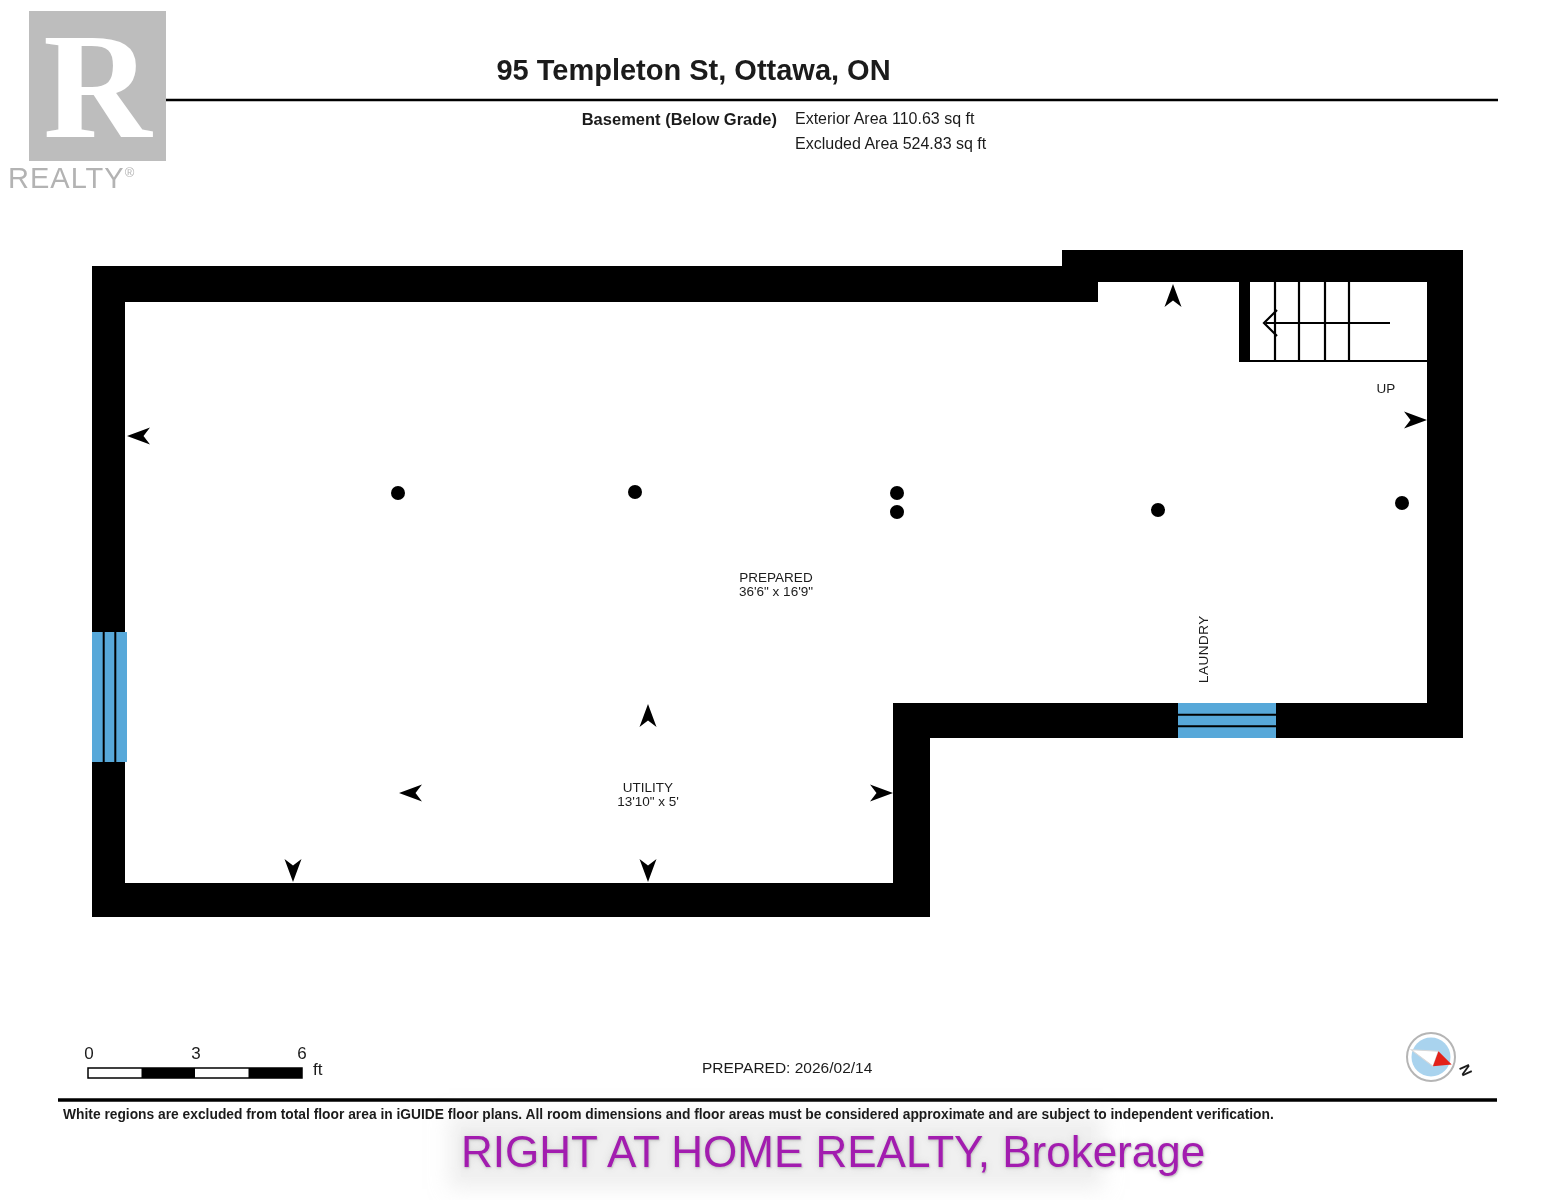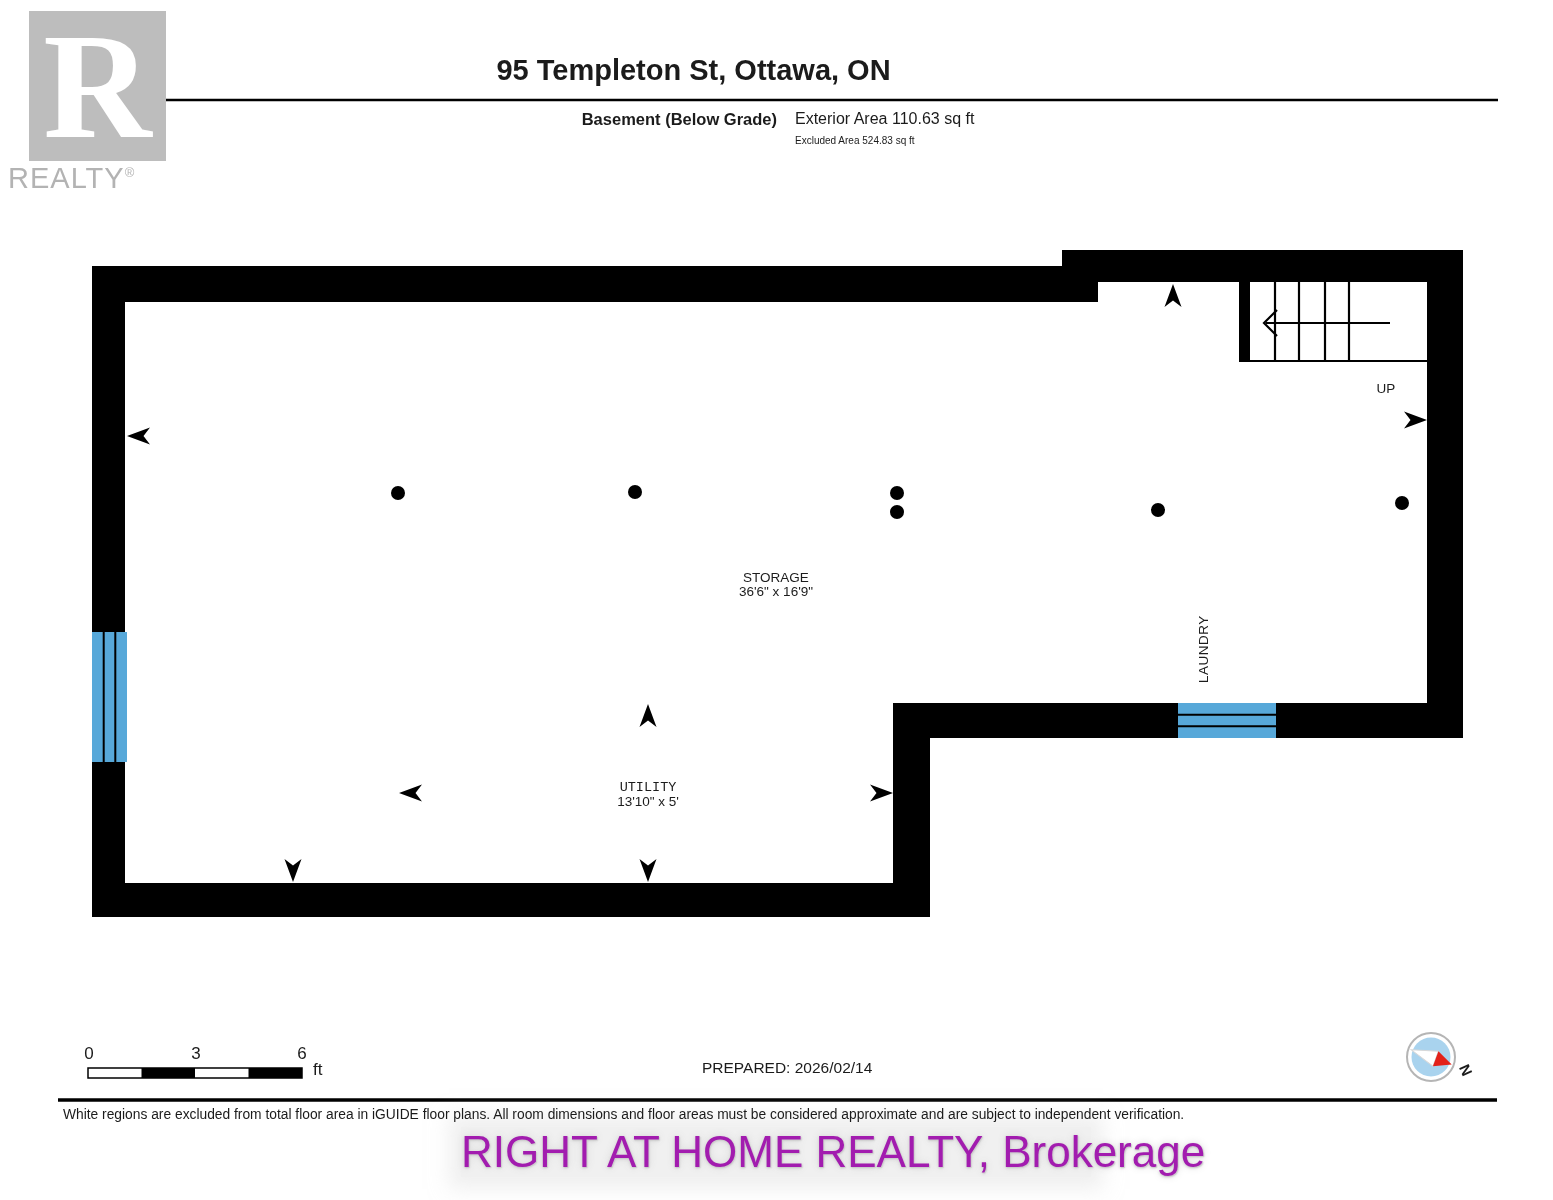--- a/index.html
+++ b/index.html
@@ -12,30 +12,30 @@
   .logo-r{font-family:"Liberation Serif",serif;font-weight:bold;font-size:150px;
           color:#ffffff;line-height:150px;}
   .logo-word{left:8px;top:162px;width:175px;font-size:29px;color:#b3b3b3;
              letter-spacing:1px;white-space:nowrap;}
   .logo-word sup{font-size:13px;}
   .page-title{left:0;top:54px;width:1387px;text-align:center;
               font-size:29px;font-weight:bold;}
   .floor-label{left:0;top:110px;width:777px;text-align:right;
                font-size:16.5px;font-weight:bold;}
   .area-line1{left:795px;top:110px;font-size:16px;}
-  .area-line2{left:795px;top:135px;font-size:10px;}
+  .area-line2{left:795px;top:135px;font-size:16px;}
   
   .plan-label{position:absolute;transform:translate(-50%,-50%);
               font-size:13.5px;color:#1c1c1c;white-space:nowrap;text-align:center;}
   .plan-label.rot{transform:translate(-50%,-50%) rotate(-90deg);letter-spacing:.5px;}
   
   .tick{position:absolute;transform:translateX(-50%);font-size:17px;top:1044px;}
   .ft-unit{left:313px;top:1060px;font-size:17px;}
   .prepared{left:702px;top:1059px;font-size:15.5px;}
-  .disclaimer{left:63px;top:1107px;font-size:13.8px;white-space:nowrap;}
+  .disclaimer{left:63px;top:1107px;font-size:13.8px;white-space:nowrap;font-weight:bold;}
   .watermark{left:461px;top:1127px;width:630px;height:50px;line-height:50px;
              text-align:center;font-size:44px;white-space:nowrap;
              background:rgba(226,226,226,0.5);
              box-shadow:0 0 18px 12px rgba(226,226,226,0.5);
              color:#a21caf;
              text-shadow:0 1px 3px #c9c9c9,0 0 8px #d6d6d6,1px 1px 1px #cccccc;}
   .north{left:1466px;top:1070px;transform:translate(-50%,-50%) rotate(66deg);
          font-size:15px;font-weight:bold;}
   svg{position:absolute;left:0;top:0;}
 </style>
@@ -122,23 +122,23 @@
 <div class="abs logo-box">
   <span class="logo-r">R</span>
 </div>
 <div class="abs logo-word"><span>REALTY</span><sup>®</sup></div>
 
 <div class="abs page-title">95 Templeton St, Ottawa, ON</div>
 <div class="abs floor-label">Basement (Below Grade)</div>
 <div class="abs area-line1">Exterior Area 110.63 sq ft</div>
 <div class="abs area-line2">Excluded Area 524.83 sq ft</div>
 
-<div class="plan-label" style="left:776px;top:577px;">STORAGE</div>
+<div class="plan-label" style="left:776px;top:577px;">PREPARED</div>
 <div class="plan-label" style="left:776px;top:591px;">36'6" x 16'9"</div>
-<div class="plan-label" style="left:648px;top:787px;font-family:Liberation Mono, monospace;">UTILITY</div>
+<div class="plan-label" style="left:648px;top:787px;">UTILITY</div>
 <div class="plan-label" style="left:648px;top:801px;">13'10" x 5'</div>
 <div class="plan-label rot" style="left:1203px;top:649px;">LAUNDRY</div>
 <div class="plan-label" style="left:1386px;top:388px;">UP</div>
 
 <div class="tick" style="left:89px;">0</div>
 <div class="tick" style="left:196px;">3</div>
 <div class="tick" style="left:302px;">6</div>
 <div class="abs ft-unit">ft</div>
 
 <div class="abs prepared">PREPARED: 2026/02/14</div>

